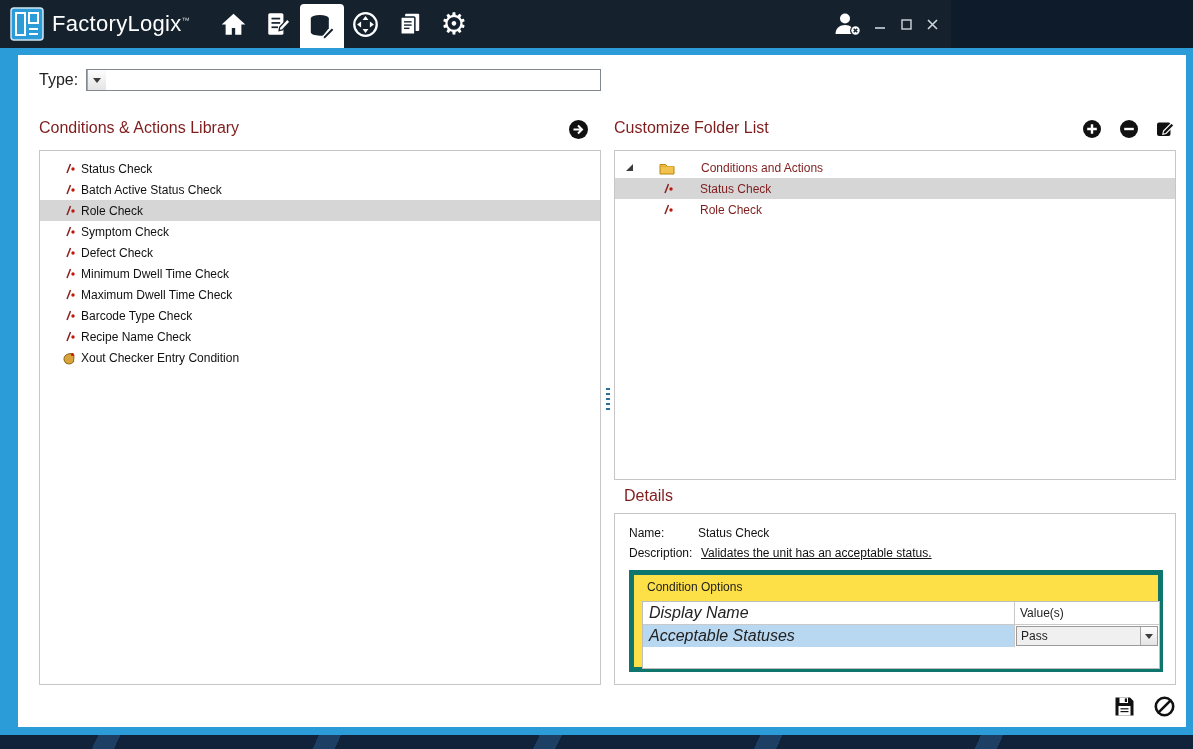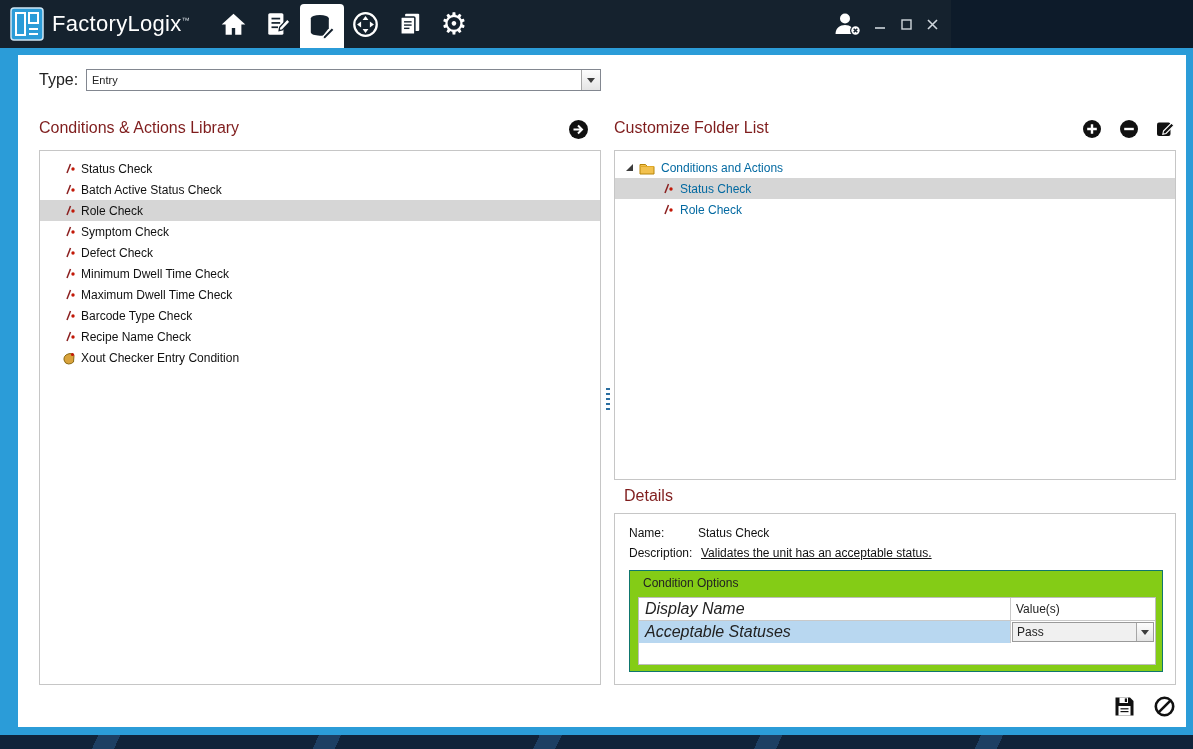--- a/index.html
+++ b/index.html
@@ -78,41 +78,41 @@
     position:absolute; left:588px; top:333px; width:4px; height:22px;
     background:repeating-linear-gradient(#2b6ea0 0 2px, transparent 2px 5px);
     cursor:col-resize;
   }
 
   
   .treebox {
     position:absolute; left:596px; top:95px; width:562px; height:330px;
     border:1px solid #c6c6c6; background:#fff; padding-top:6px; overflow:hidden;
   }
-  .tree-row { display:flex; align-items:center; height:21px; font-size:12px; color:#0369a1; cursor:pointer; }
+  .tree-row { display:flex; align-items:center; height:21px; font-size:12px; color:#7f1d1d; cursor:pointer;gap:20px; }
   .tree-root { padding-left:8px; }
   .tree-root .lbl { margin-left:6px; }
   .tree-child { padding-left:45px; }
   .tree-child .lbl { margin-left:5px; }
   .tree-child.sel { background:#d6d6d6; }
   .tw { width:12px; display:flex; justify-content:center; margin-right:4px; }
 
   
   .details-box {
     position:absolute; left:596px; top:458px; width:562px; height:172px;
     border:1px solid #c6c6c6; background:#fff;
   }
   .kv { position:absolute; font-size:12px; color:#111; }
   .nm-l { left:14px; top:12px; }
   .nm-v { left:83px; top:12px; }
   .ds-l { left:14px; top:32px; }
   .ds-v { left:86px; top:32px;text-decoration:underline; }
   .groupbox {
     position:absolute; left:14px; top:56px; width:534px; height:102px;
-    border:1px solid #0f766e; background:#84cc16;
+    border:5px solid #0f766e; background:#fde047;
   }
   .group-title { position:absolute; left:13px; top:5px; font-size:12px; color:#222; }
   .opt-table { position:absolute; left:8px; top:26px; width:518px; height:68px; border:1px solid #bdbdbd; background:#fff; }
   .t-head { display:flex; height:23px; border-bottom:1px solid #c9c9c9; }
   .t-row { display:flex; height:22px; }
   .c1 { width:372px; border-right:1px solid #c9c9c9; display:flex; align-items:center; padding-left:6px; font-size:16px; color:#222;font-style:italic; }
   .c2 { flex:1; display:flex; align-items:center; padding-left:5px; font-size:12px; color:#222; position:relative; }
   .t-row .c1 { background:#b8d7f0; }
   .cell-combo {
     position:absolute; inset:1px 1px 1px 1px; border:1px solid #9a9a9a; background:#f0f0f0;
@@ -209,21 +209,20 @@
         </svg>
     </div>
   </div>
 </div>
 
 <div class="frame">
 <div class="content">
 
   <div class="type-label">Type:</div>
   <div class="combo">
-    <span class="val">Entry</span>
     <span class="combo-btn">
           <span class="tri"></span>
         </span>
   </div>
 
   <div class="section-title lib-title">Conditions &amp; Actions Library</div>
   <div class="hdr-btns lib-btns">
     <span class="icon-btn">
       <svg width="21" height="21" viewBox="0 0 21 21">
             <circle cx="10.5" cy="10.5" r="9.5" fill="#111"></circle>

